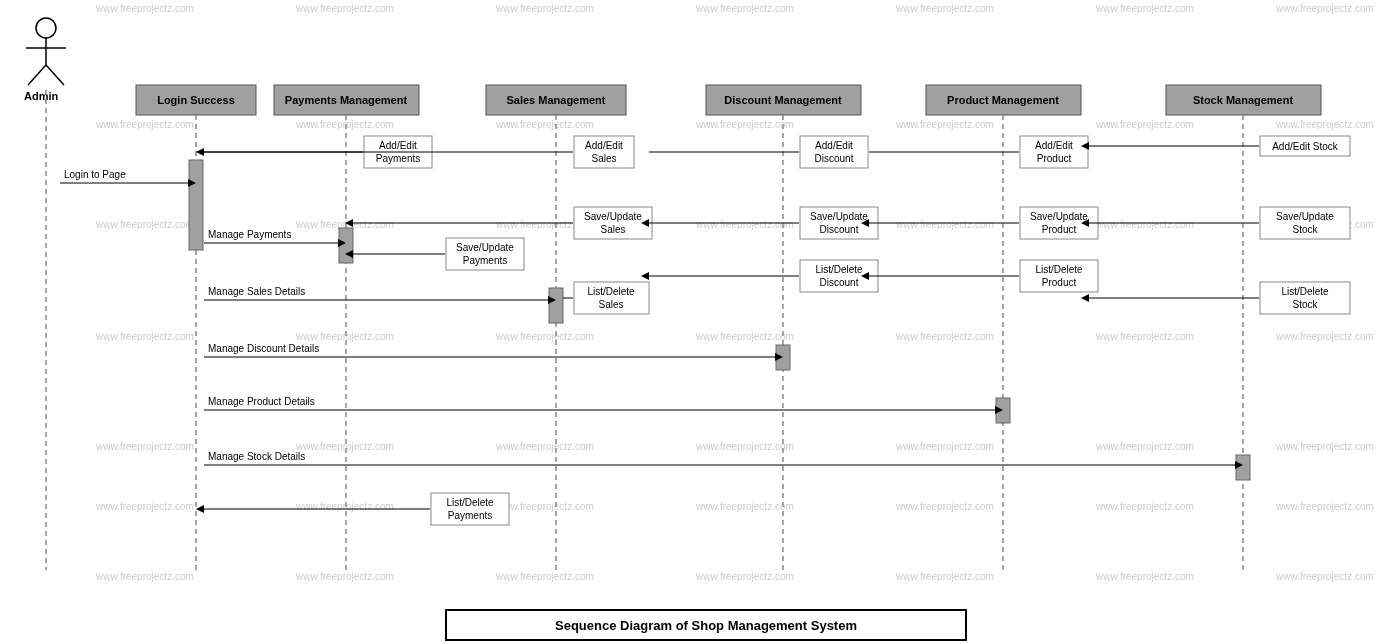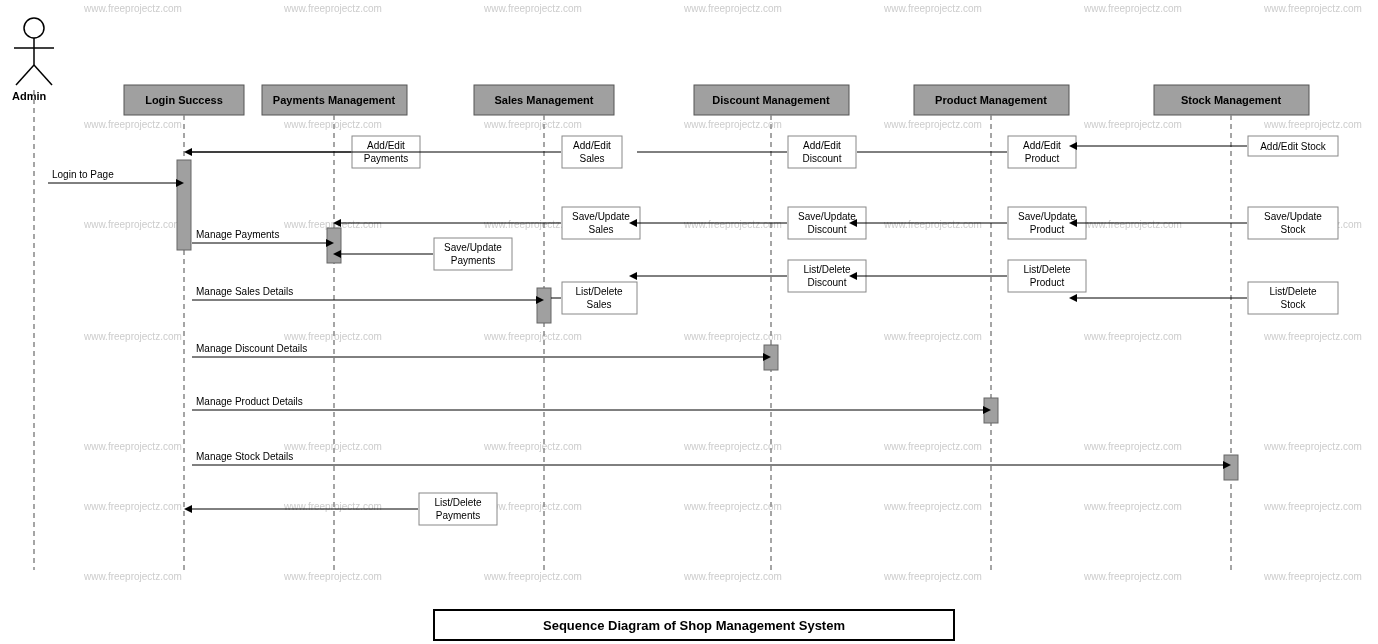--- a/index.html
+++ b/index.html
@@ -10,21 +10,21 @@
       font-family: Arial, sans-serif;
       font-size: 11px;
       overflow: hidden;
       position: relative;
     }
 
     
     .diagram {
       position: absolute;
       top: 0;
-      left: 4px;
+      left: 16px;
       width: 1352px;
       height: 644px;
     }
   </style>
 </head>
 <body>
 
 <div class="diagram">
 
   <svg width="1378" height="644" style="position:absolute;top:0;left:0;">

